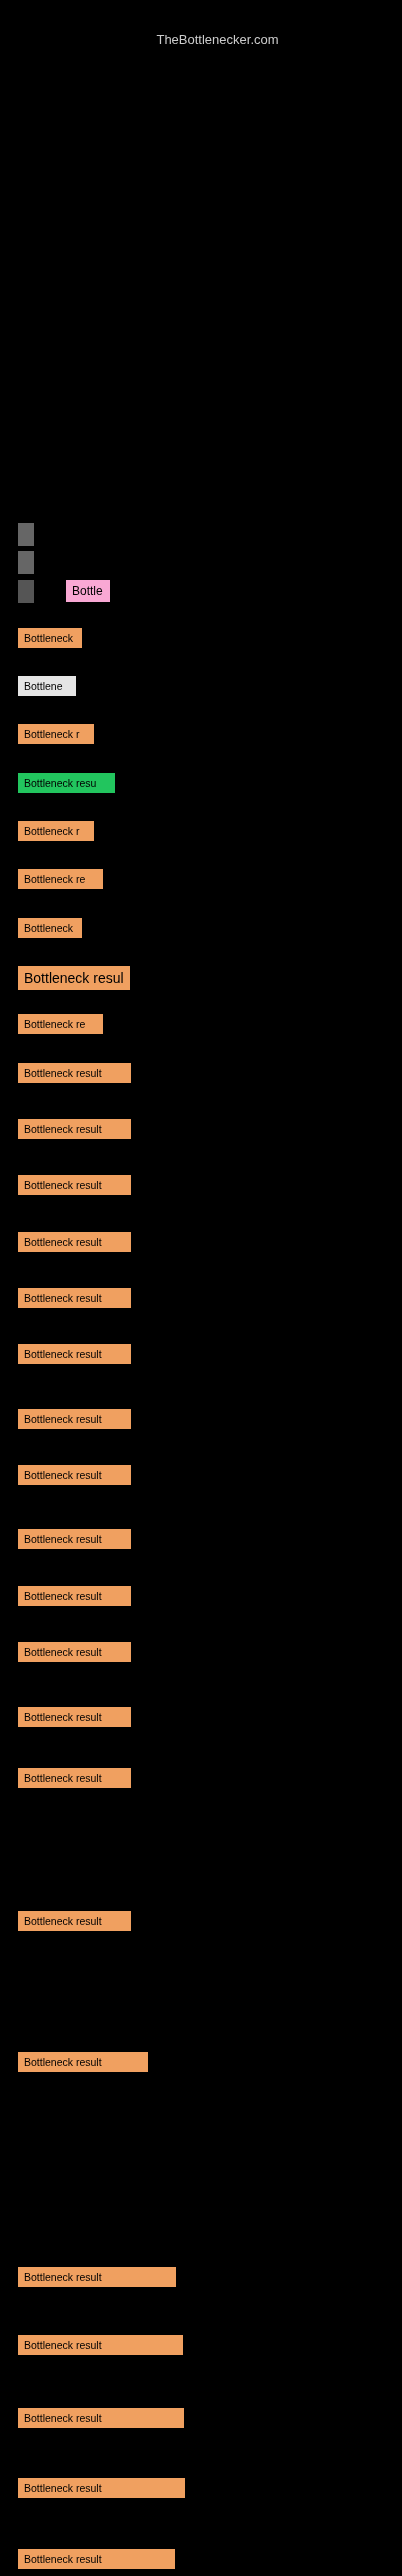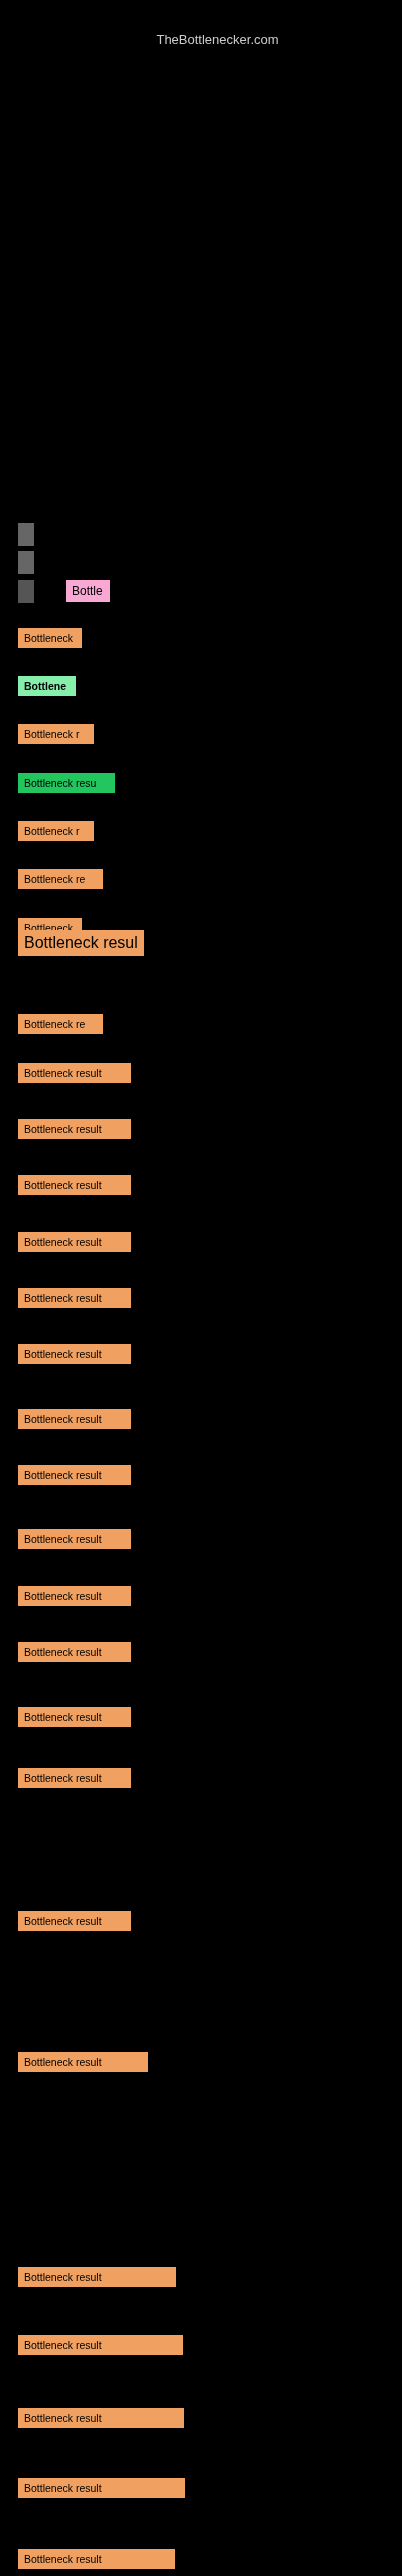--- a/index.html
+++ b/index.html
@@ -27,27 +27,27 @@
 
 <div style="position:relative; width:403px; min-height:2576px; background:#000;">
   <div class="site-title">TheBottlenecker.com</div>
 
   <div style="position:absolute; left:1.6px; top:507px; width:1.6px; height:22.5px; background:#666;"></div>
   <div style="position:absolute; left:1.6px; top:535px; width:1.6px; height:22.5px; background:#666;"></div>
   <div style="position:absolute; left:1.6px; top:564px; width:1.6px; height:22.5px; background:#555;"></div>
 
 <div style="position: absolute; left: 1.6px; top: 564px; background-color: #f9a8d4; color: rgb(0, 0, 0); font-size: 12px; font-weight: 500; padding: 4px 6.4px; display: inline-block; white-space: nowrap; min-width: 44px; margin-left: 48px;">Bottle</div>
     <div style="position: absolute; left: 1.6px; top: 612px; background-color: rgb(240, 160, 96); color: rgb(0, 0, 0); font-size: 10.5px; font-weight: 500; padding: 4px 6.4px; display: inline-block; white-space: nowrap; min-width: 64px;">Bottleneck</div>
-    <div style="position: absolute; left: 1.6px; top: 660px; background-color: #86efac; color: rgb(0, 0, 0); font-size: 10.5px; font-weight: 700; padding: 4px 6.4px; display: inline-block; white-space: nowrap; min-width: 58px;">Bottlene</div>
+    <div style="position: absolute; left: 1.6px; top: 660px; background-color: #e5e5e5; color: rgb(0, 0, 0); font-size: 10.5px; font-weight: 400; padding: 4px 6.4px; display: inline-block; white-space: nowrap; min-width: 58px;">Bottlene</div>
     <div style="position: absolute; left: 1.6px; top: 708px; background-color: rgb(240, 160, 96); color: rgb(0, 0, 0); font-size: 10.5px; font-weight: 500; padding: 4px 6.4px; display: inline-block; white-space: nowrap; min-width: 76px;">Bottleneck r</div>
     <div style="position: absolute; left: 1.6px; top: 757px; background-color: #22c55e; color: rgb(0, 0, 0); font-size: 10.5px; font-weight: 500; padding: 4px 6.4px; display: inline-block; white-space: nowrap; min-width: 97px;">Bottleneck resu</div>
     <div style="position: absolute; left: 1.6px; top: 805px; background-color: rgb(240, 160, 96); color: rgb(0, 0, 0); font-size: 10.5px; font-weight: 500; padding: 4px 6.4px; display: inline-block; white-space: nowrap; min-width: 76px;">Bottleneck r</div>
     <div style="position: absolute; left: 1.6px; top: 853px; background-color: rgb(240, 160, 96); color: rgb(0, 0, 0); font-size: 10.5px; font-weight: 500; padding: 4px 6.4px; display: inline-block; white-space: nowrap; min-width: 85px;">Bottleneck re</div>
     <div style="position: absolute; left: 1.6px; top: 902px; background-color: rgb(240, 160, 96); color: rgb(0, 0, 0); font-size: 10.5px; font-weight: 500; padding: 4px 6.4px; display: inline-block; white-space: nowrap; min-width: 64px;">Bottleneck</div>
-    <div style="position: absolute; left: 1.6px; top: 914px; background-color: rgb(240, 160, 96); color: rgb(0, 0, 0); font-size: 16px; font-weight: 500; padding: 4px 6.4px; display: inline-block; white-space: nowrap; min-width: 105px;">Bottleneck resul</div>
+    <div style="position: absolute; left: 1.6px; top: 950px; background-color: rgb(240, 160, 96); color: rgb(0, 0, 0); font-size: 14px; font-weight: 500; padding: 4px 6.4px; display: inline-block; white-space: nowrap; min-width: 105px;">Bottleneck resul</div>
     <div style="position: absolute; left: 1.6px; top: 998px; background-color: rgb(240, 160, 96); color: rgb(0, 0, 0); font-size: 10.5px; font-weight: 500; padding: 4px 6.4px; display: inline-block; white-space: nowrap; min-width: 85px;">Bottleneck re</div>
     <div style="position: absolute; left: 1.6px; top: 1047px; background-color: rgb(240, 160, 96); color: rgb(0, 0, 0); font-size: 10.5px; font-weight: 500; padding: 4px 6.4px; display: inline-block; white-space: nowrap; min-width: 113px;">Bottleneck result</div>
     <div style="position: absolute; left: 1.6px; top: 1103px; background-color: rgb(240, 160, 96); color: rgb(0, 0, 0); font-size: 10.5px; font-weight: 500; padding: 4px 6.4px; display: inline-block; white-space: nowrap; min-width: 113px;">Bottleneck result</div>
     <div style="position: absolute; left: 1.6px; top: 1159px; background-color: rgb(240, 160, 96); color: rgb(0, 0, 0); font-size: 10.5px; font-weight: 500; padding: 4px 6.4px; display: inline-block; white-space: nowrap; min-width: 113px;">Bottleneck result</div>
     <div style="position: absolute; left: 1.6px; top: 1216px; background-color: rgb(240, 160, 96); color: rgb(0, 0, 0); font-size: 10.5px; font-weight: 500; padding: 4px 6.4px; display: inline-block; white-space: nowrap; min-width: 113px;">Bottleneck result</div>
     <div style="position: absolute; left: 1.6px; top: 1272px; background-color: rgb(240, 160, 96); color: rgb(0, 0, 0); font-size: 10.5px; font-weight: 500; padding: 4px 6.4px; display: inline-block; white-space: nowrap; min-width: 113px;">Bottleneck result</div>
     <div style="position: absolute; left: 1.6px; top: 1328px; background-color: rgb(240, 160, 96); color: rgb(0, 0, 0); font-size: 10.5px; font-weight: 500; padding: 4px 6.4px; display: inline-block; white-space: nowrap; min-width: 113px;">Bottleneck result</div>
     <div style="position: absolute; left: 1.6px; top: 1393px; background-color: rgb(240, 160, 96); color: rgb(0, 0, 0); font-size: 10.5px; font-weight: 500; padding: 4px 6.4px; display: inline-block; white-space: nowrap; min-width: 113px;">Bottleneck result</div>
     <div style="position: absolute; left: 1.6px; top: 1449px; background-color: rgb(240, 160, 96); color: rgb(0, 0, 0); font-size: 10.5px; font-weight: 500; padding: 4px 6.4px; display: inline-block; white-space: nowrap; min-width: 113px;">Bottleneck result</div>
     <div style="position: absolute; left: 1.6px; top: 1513px; background-color: rgb(240, 160, 96); color: rgb(0, 0, 0); font-size: 10.5px; font-weight: 500; padding: 4px 6.4px; display: inline-block; white-space: nowrap; min-width: 113px;">Bottleneck result</div>

